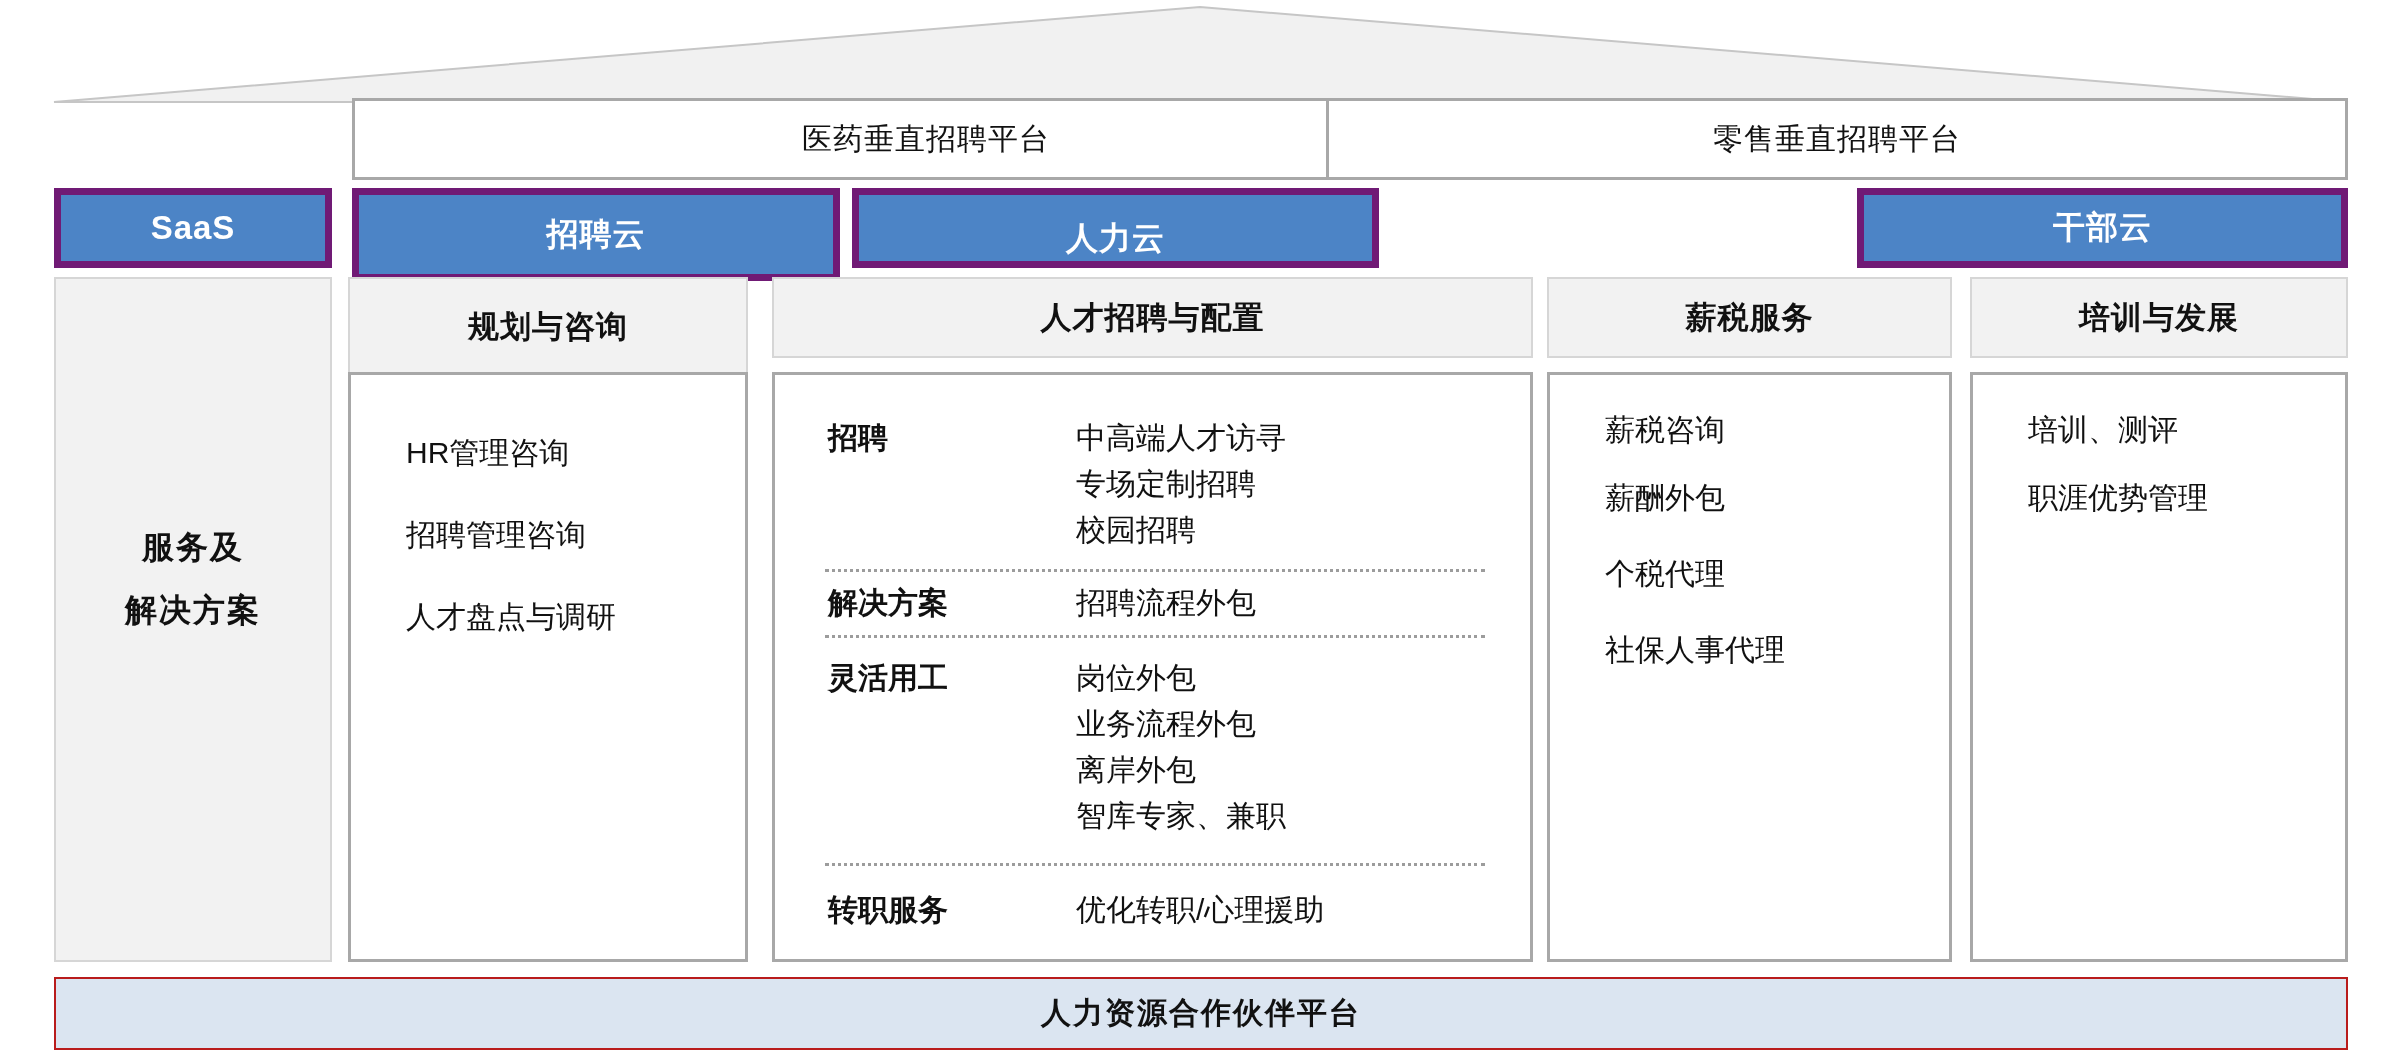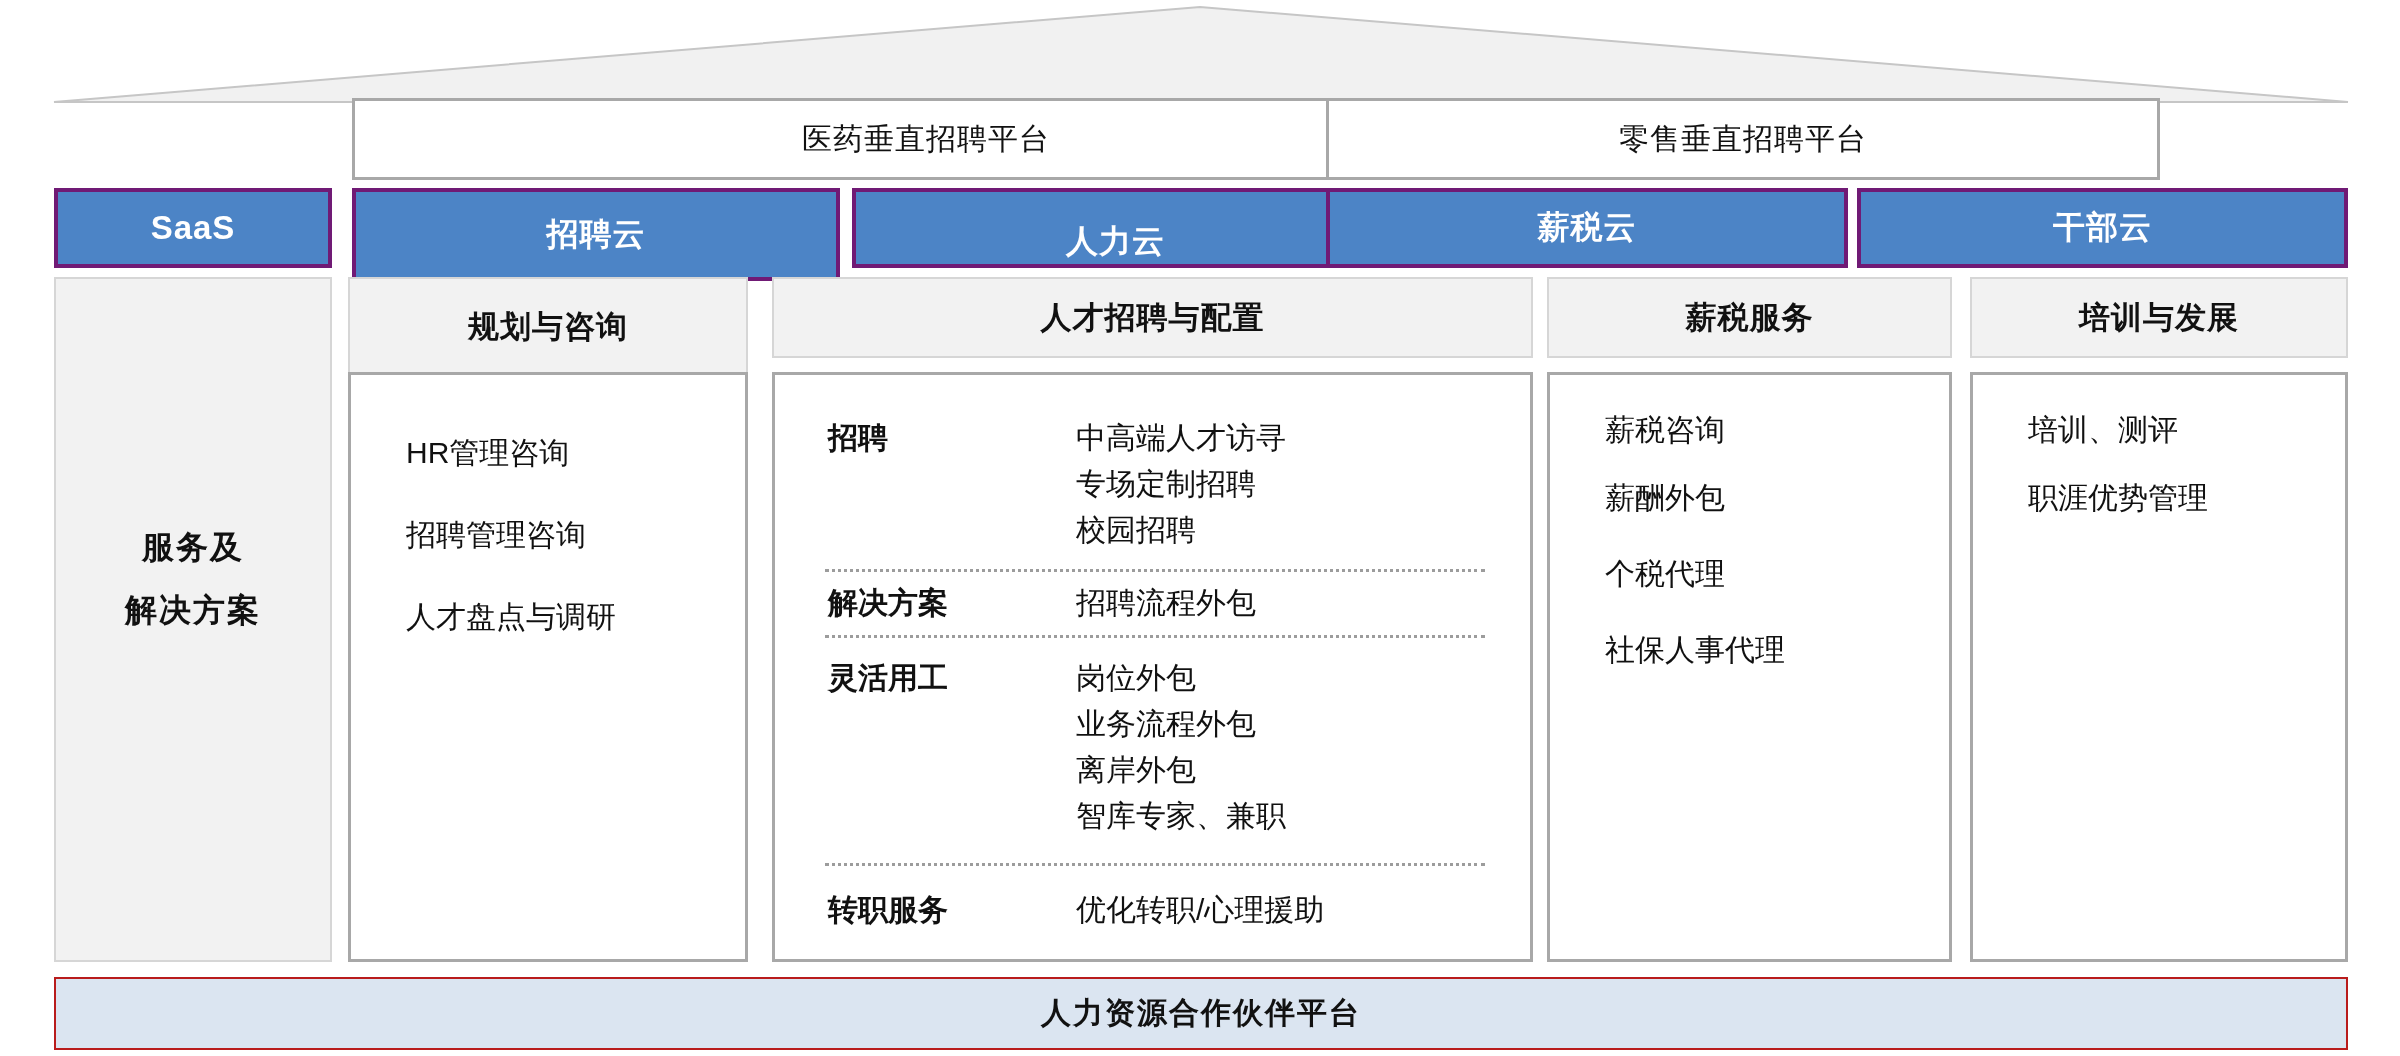--- a/index.html
+++ b/index.html
@@ -12,21 +12,21 @@
   #roof{position:absolute;left:0;top:0;}
   
   .plainbox{
     background:#ffffff;border:3px solid #a8a8a8;
     display:flex;align-items:center;justify-content:center;
     font-size:30px;font-weight:400;letter-spacing:1px;
   }
   .plainbox.bold{font-weight:700;font-size:33px;}
   
   .bluebox{
-    background:#4c84c6;border:4px solid #701a75;
+    background:#4c84c6;border:7px solid #701a75;
     display:flex;align-items:center;justify-content:center;
     color:#ffffff;font-size:32px;font-weight:700;letter-spacing:1px;
   }
   
   .graybox{
     background:#f2f2f2;border:2px solid #d6d6d6;
     display:flex;align-items:center;justify-content:center;
     font-size:31px;font-weight:700;letter-spacing:1px;
   }
   .sidebar{
@@ -51,35 +51,32 @@
 
 <div id="canvas">
 
   <svg id="roof" width="2400" height="110" viewBox="0 0 2400 110">
     <polygon points="54,102 1200,7 2348,102" fill="#f1f1f1" stroke="#c6c6c6" stroke-width="2"></polygon>
   </svg>
 
   <div class="abs plainbox" style="left:352px;top:98px;width:1148px;height:82px;">
     <span>医药垂直招聘平台</span>
   </div>
-  <div class="abs plainbox" style="left:1326px;top:98px;width:834px;height:82px;">
+  <div class="abs plainbox" style="left:1326px;top:98px;width:1022px;height:82px;">
     <span>零售垂直招聘平台</span>
   </div>
 
   <div class="abs bluebox" style="left:54px;top:188px;width:278px;height:80px;font-size:33px;">
     <span>SaaS</span>
   </div>
   <div class="abs bluebox" style="left:352px;top:188px;width:488px;height:93px;">
     <span>招聘云</span>
   </div>
   <div class="abs bluebox" style="left:852px;top:188px;width:527px;height:80px;align-items:flex-end;">
     <span>人力云</span>
-  </div>
-  <div class="abs bluebox" style="left:1326px;top:188px;width:522px;height:80px;">
-    <span>薪税云</span>
   </div>
   <div class="abs bluebox" style="left:1857px;top:188px;width:491px;height:80px;">
     <span>干部云</span>
   </div>
 
   <div class="abs sidebar" style="left:54px;top:277px;width:278px;height:685px;">
     <div class="lines">
       <div>服务及</div>
       <div>解决方案</div>
     </div>

